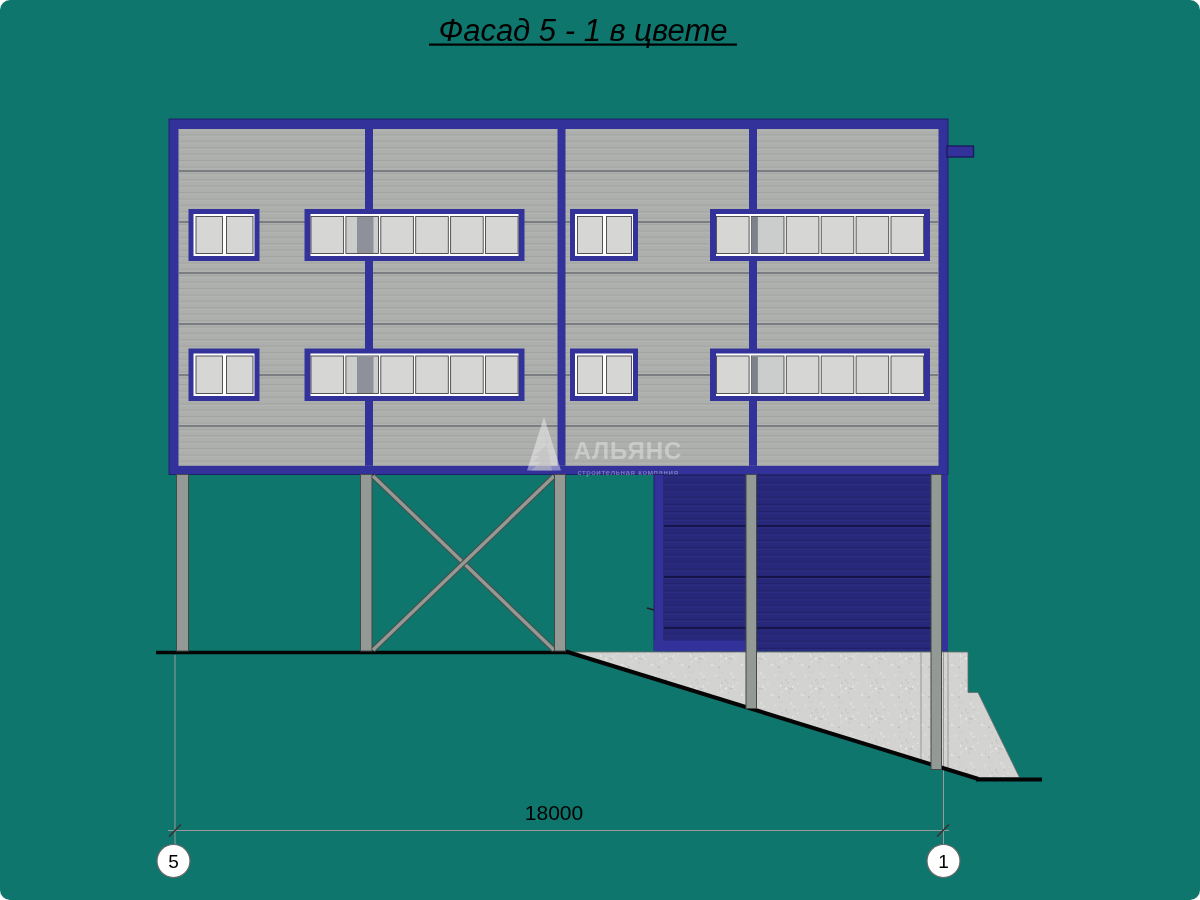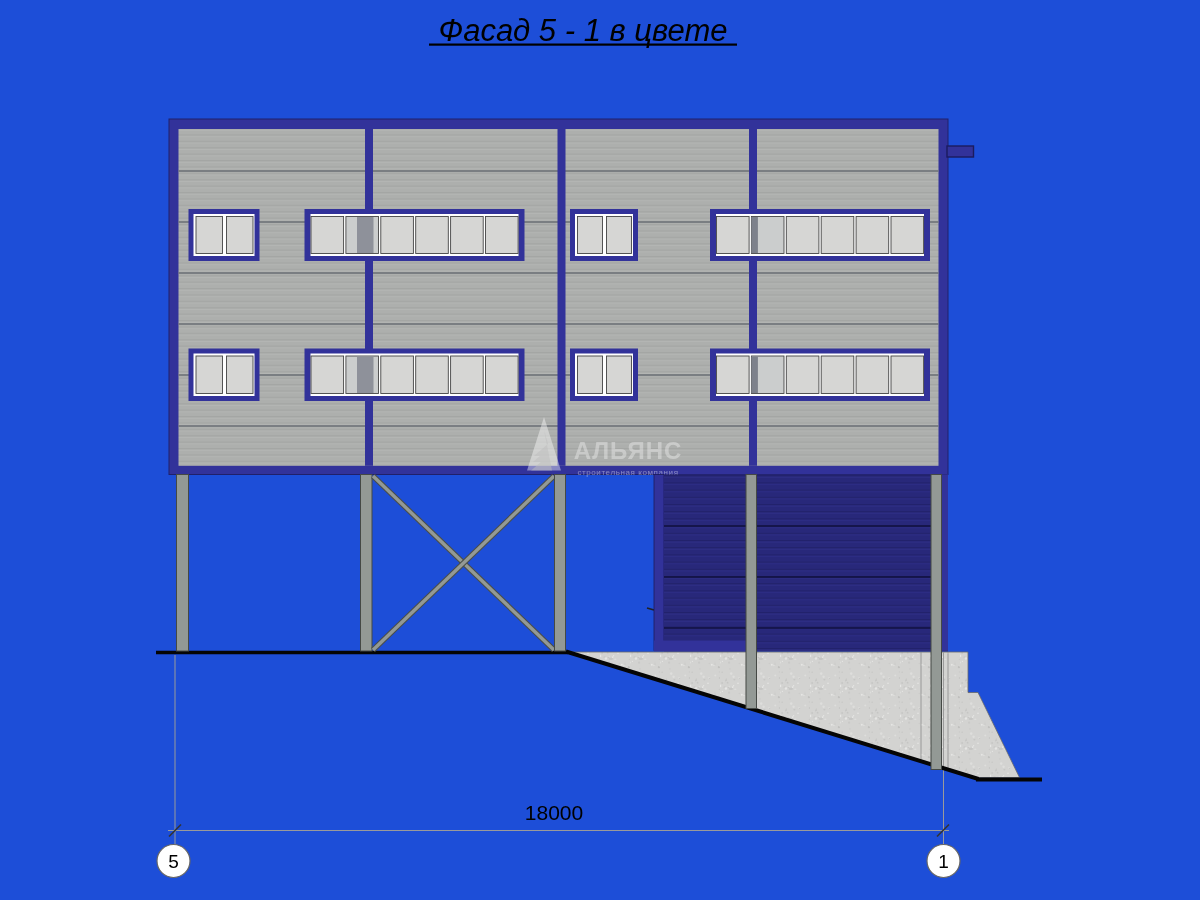--- a/index.html
+++ b/index.html
@@ -1,17 +1,17 @@
 <!DOCTYPE html>
 <html><head>
 <meta charset="utf-8">
 <style>
   html,body{margin:0;padding:0;background:#ffffff;}
-  .page{position:relative;width:1200px;height:900px;background:#1d4ed8;overflow:hidden;
-        font-family:"Liberation Sans", sans-serif;}
+  .page{position:relative;width:1200px;height:900px;background:#0f766e;overflow:hidden;
+        font-family:"Liberation Sans", sans-serif;border-radius:10px;}
 </style>
 </head>
 <body>
 <div class="page">
 <svg width="1200" height="900" viewBox="0 0 1200 900">
   <defs>
     <pattern id="clad" width="10" height="6.4" patternUnits="userSpaceOnUse">
       <rect width="10" height="6.4" fill="#adafad"></rect>
       <rect y="0" width="10" height="1.5" fill="#a4a6a4"></rect>
       <rect y="1.5" width="10" height="1.3" fill="#b3b5b3"></rect>

